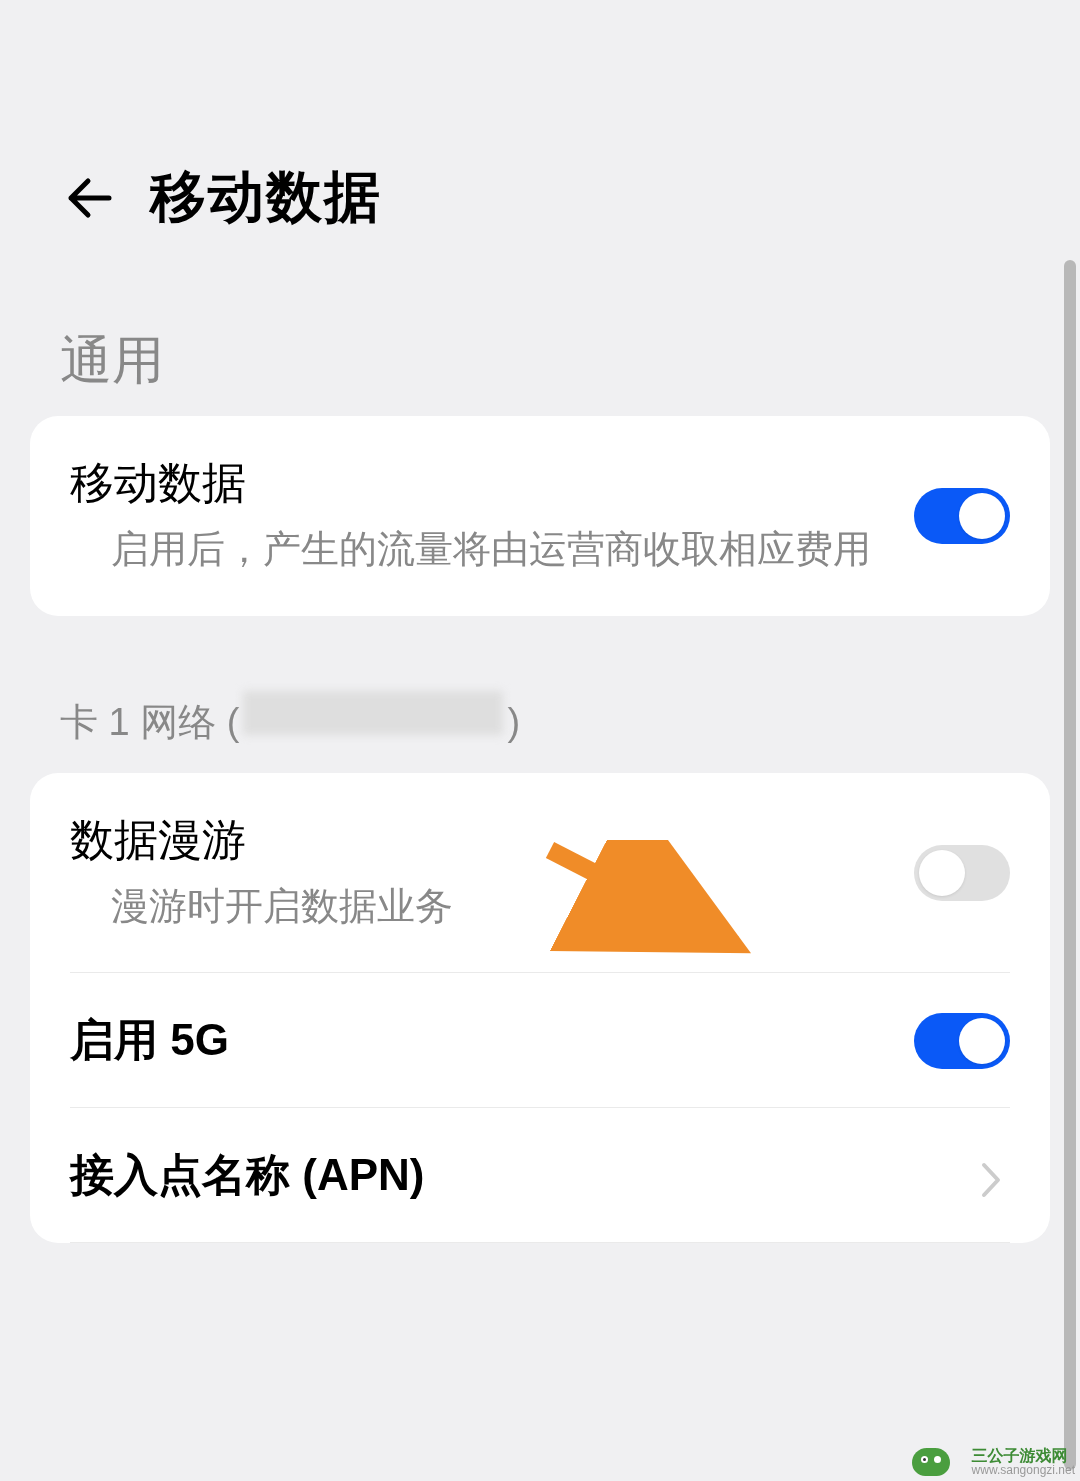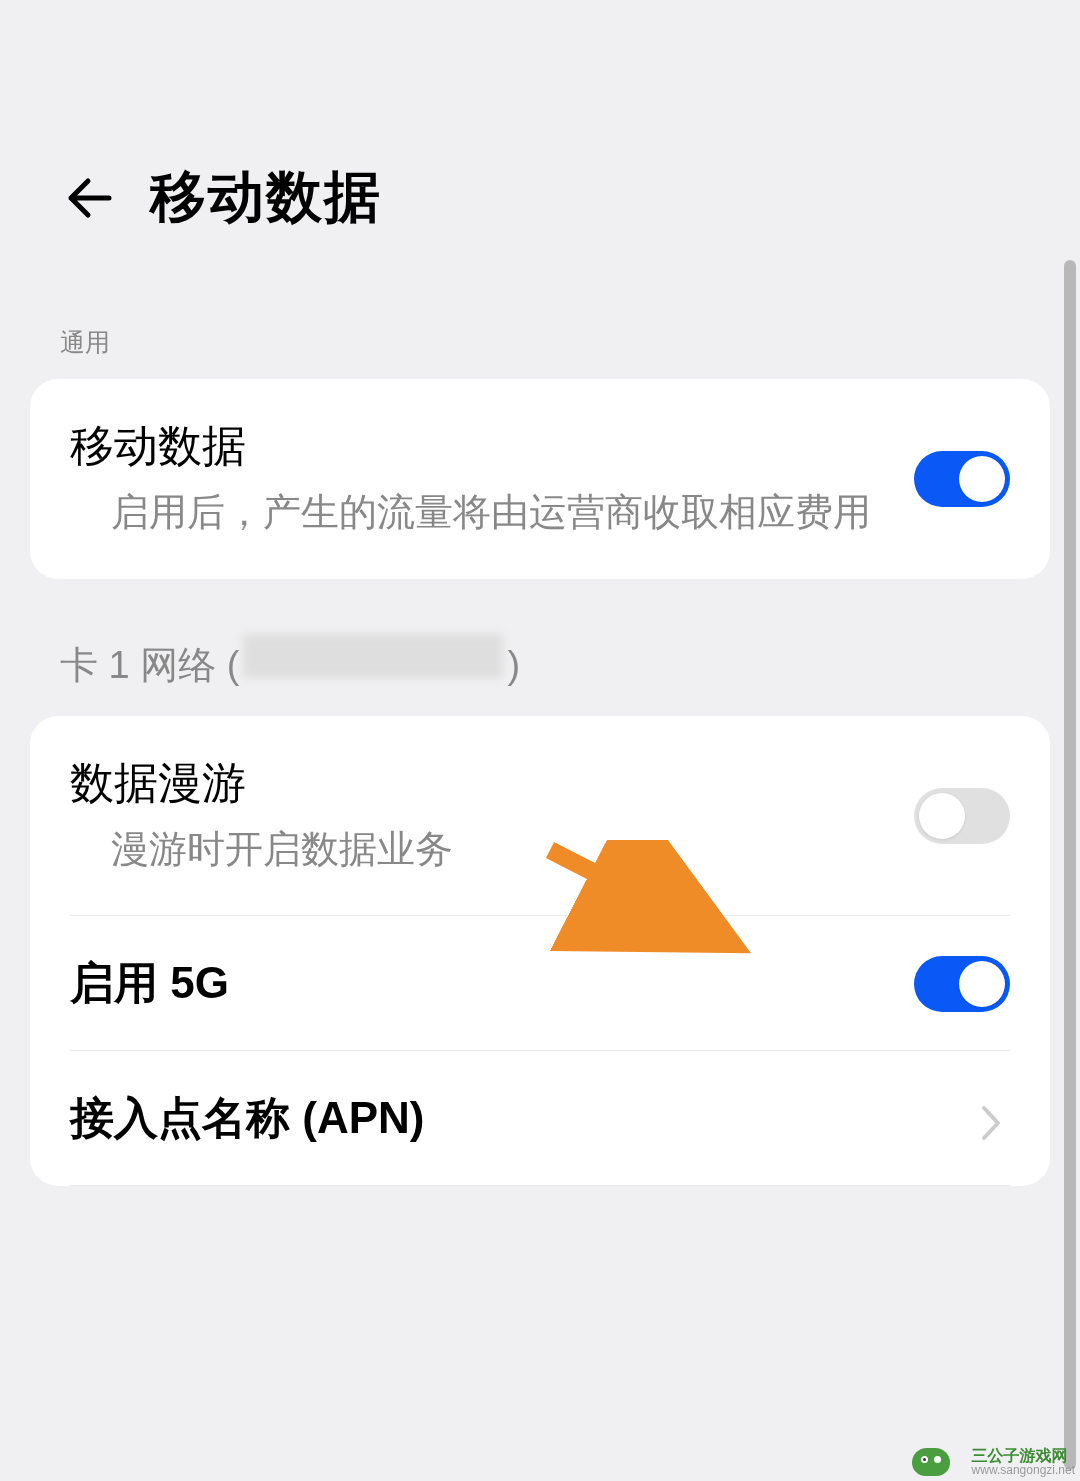--- a/index.html
+++ b/index.html
@@ -33,21 +33,21 @@
       width: 50px;
       height: 50px;
     }
     .page-title {
       font-size: 56px;
       font-weight: 600;
       color: #000;
       letter-spacing: 2px;
     }
     .section-label {
-      font-size: 25px;
+      font-size: 52px;
       color: #888;
       padding: 40px 60px 20px 60px;
     }
     .card {
       background: #fff;
       border-radius: 28px;
       margin: 0 30px;
     }
     .setting-row {
       padding: 38px 40px;
@@ -120,21 +120,21 @@
       width: 30px;
       height: 30px;
     }
     .chevron svg {
       width: 22px;
       height: 38px;
     }
     .sim-section-label {
       font-size: 38px;
       color: #888;
-      padding: 55px 60px 25px 60px;
+      padding: 75px 60px 25px 60px;
       display: flex;
       align-items: baseline;
     }
     .redacted {
       display: inline-block;
       width: 260px;
       height: 44px;
       background: #dedede;
       filter: blur(4px);
       margin: 0 4px;

